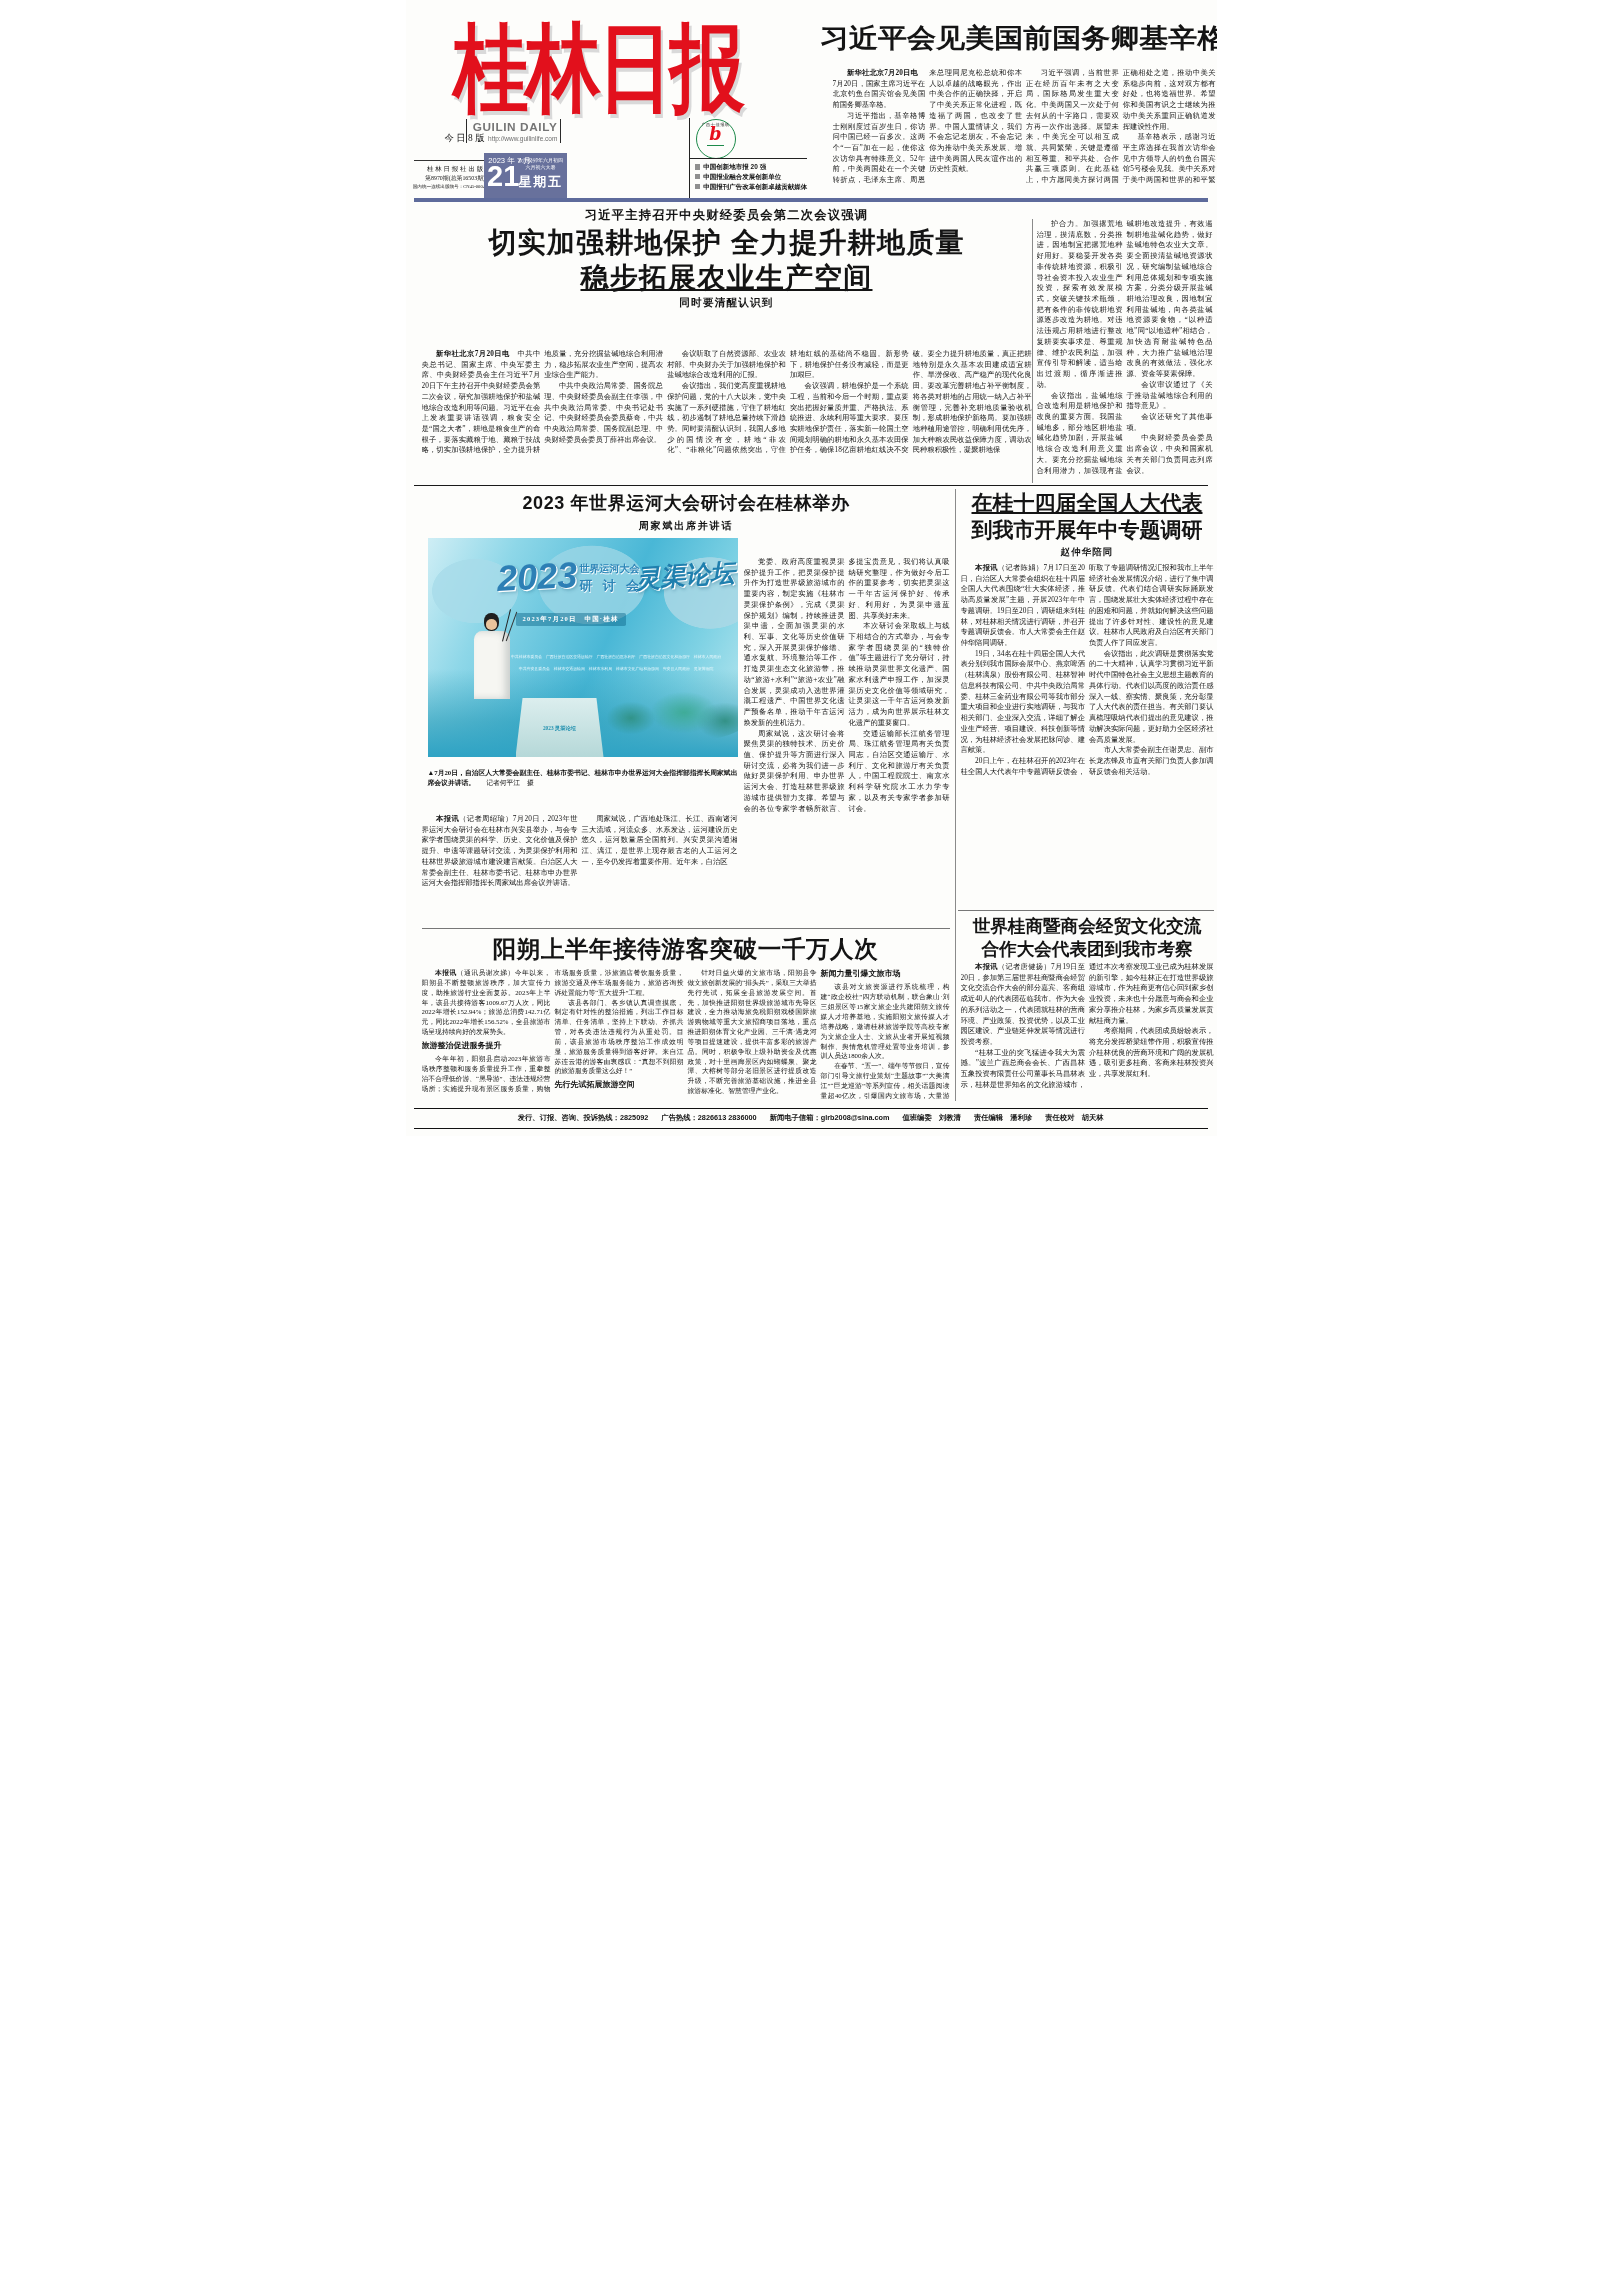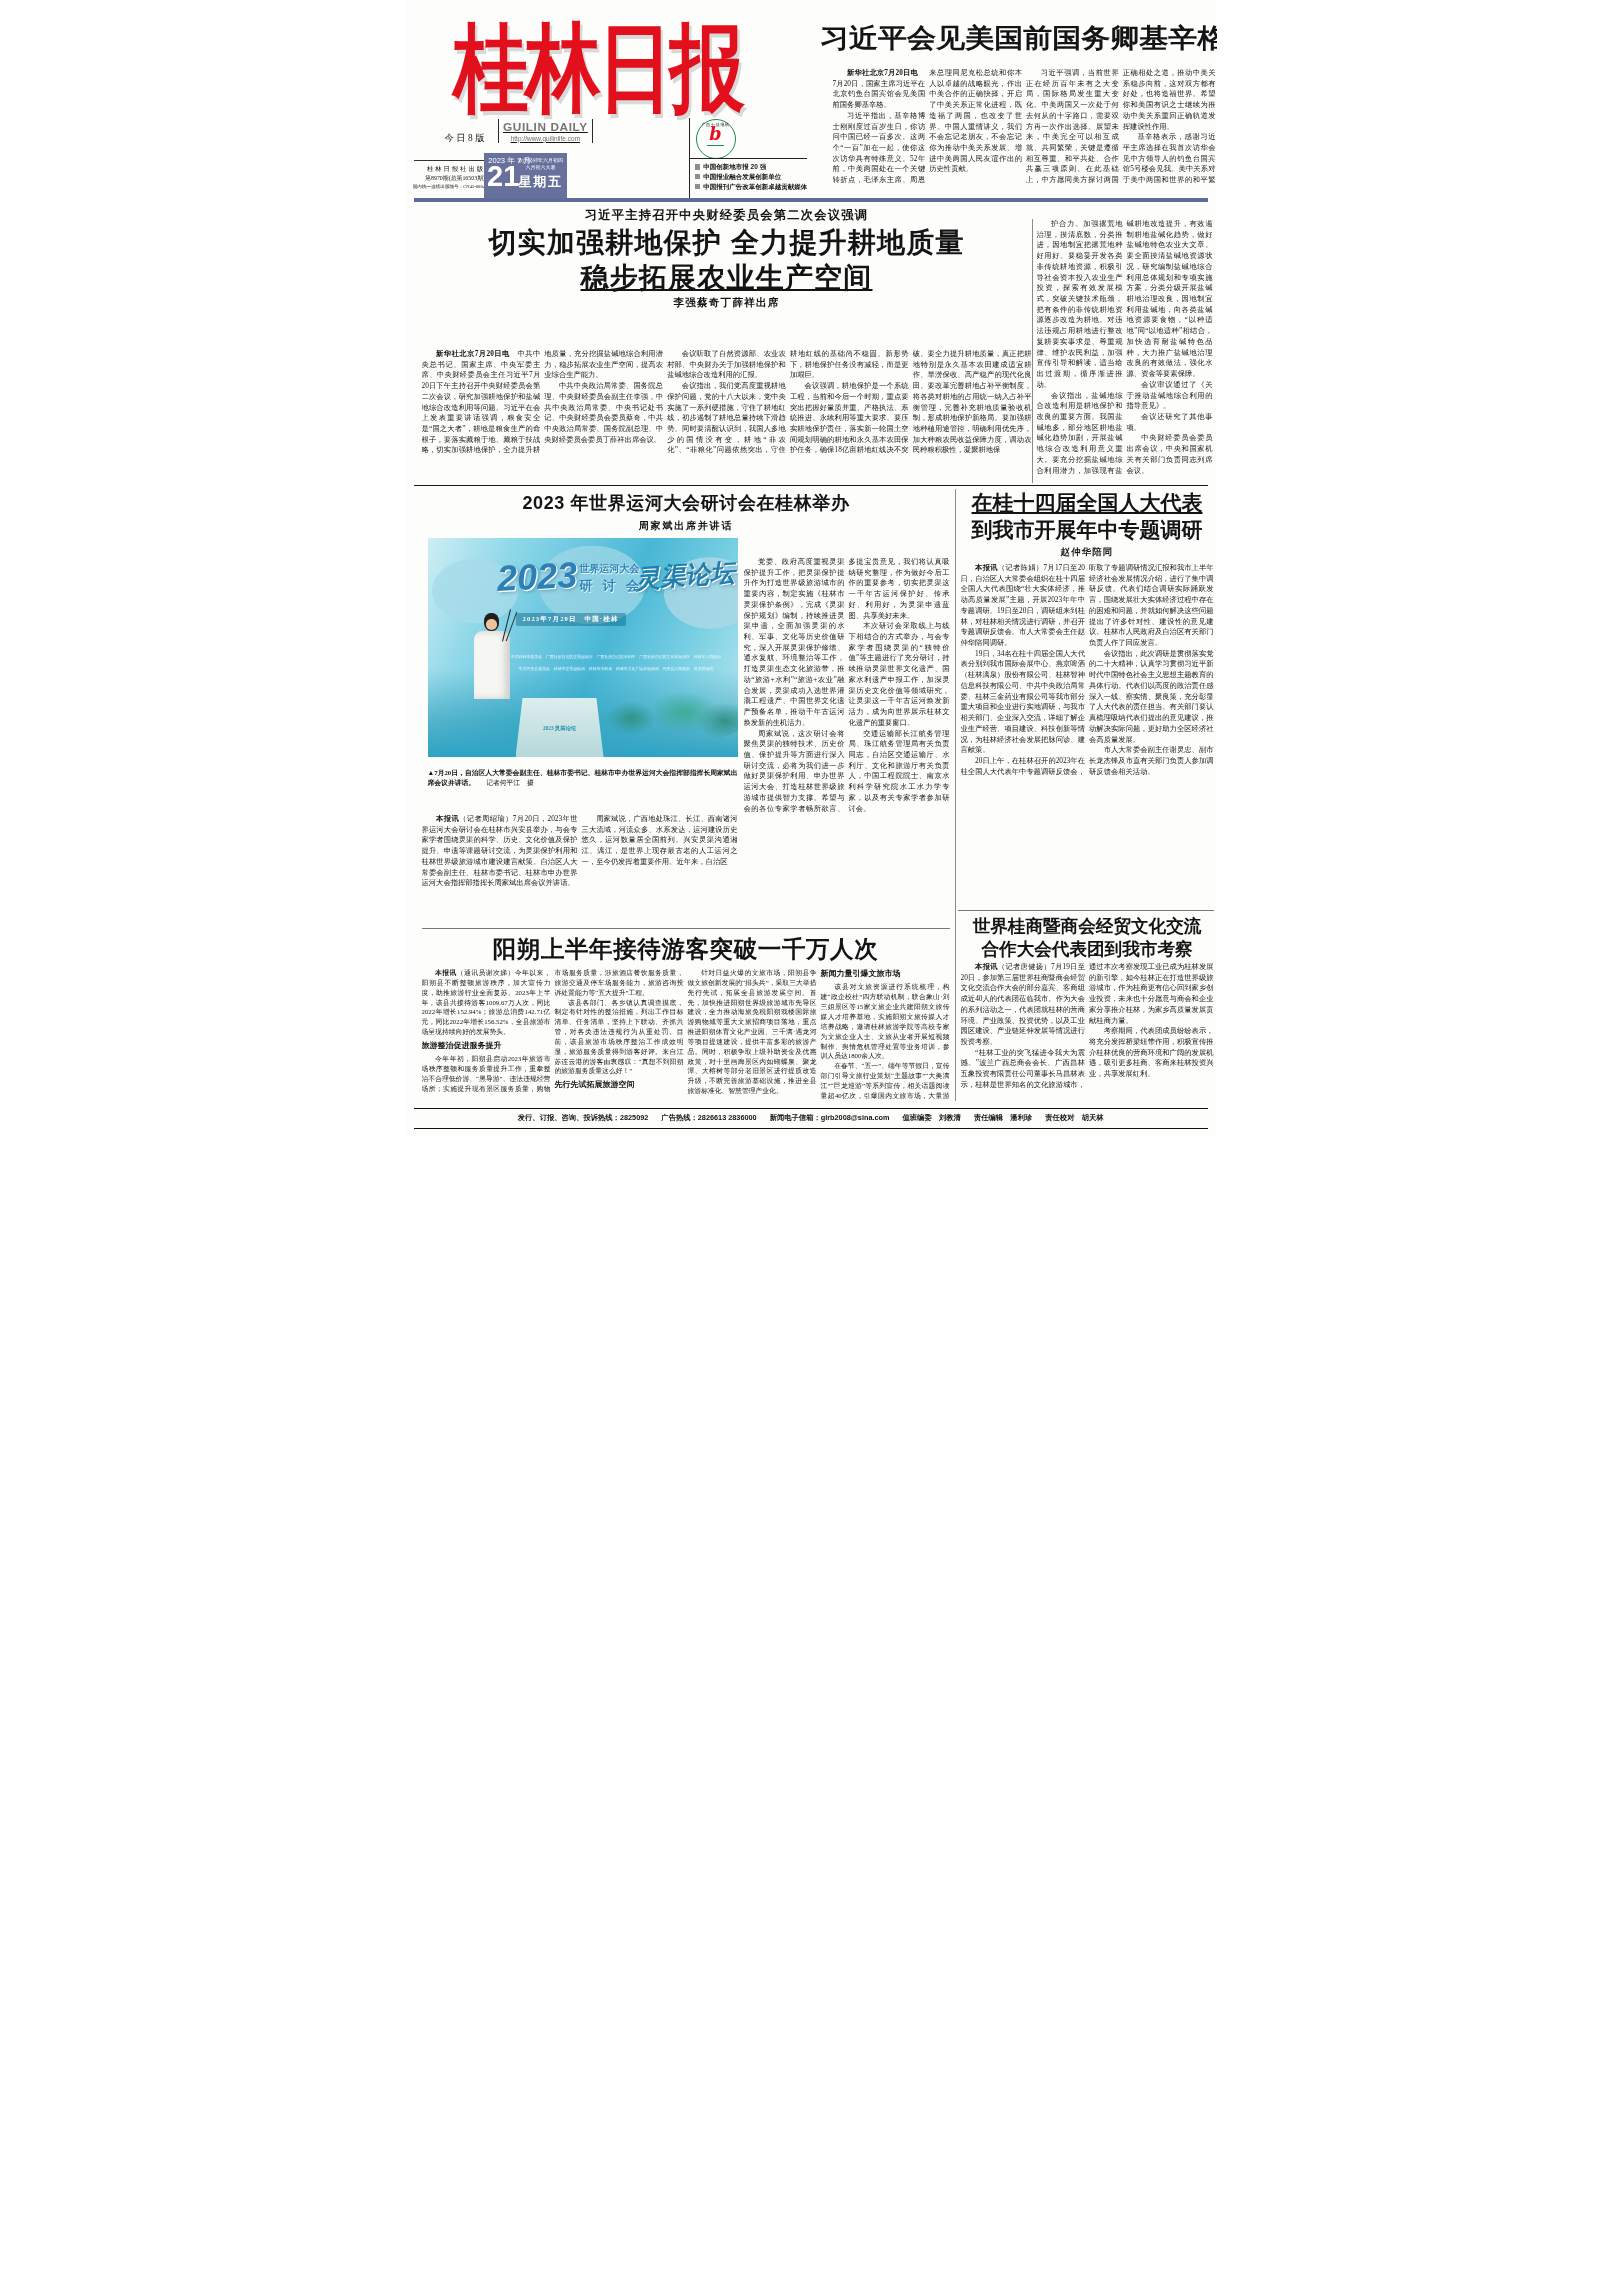--- a/index.html
+++ b/index.html
@@ -10,21 +10,21 @@
   .sans{font-family:"Liberation Sans","DejaVu Sans",sans-serif;}
   .ctr{text-align:center;}
   .nowrap{white-space:nowrap;}
 
   
   .mast-cn{left:48px;top:4.7px;width:259px;height:105px;color:#e2101c;
            font-family:"DejaVu Serif","Liberation Serif",serif;font-weight:bold;
            font-size:75px;letter-spacing:-2.9px;transform:scaleY(1.28);transform-origin:top left;
            text-shadow:2.4px 2.9px 0 #d9d9d9;white-space:nowrap;}
   .today-pages{left:39px;top:132px;font-size:9.4px;letter-spacing:2.4px;}
-  .mast-en{left:92px;top:119px;width:88px;text-align:center;border-left:1.8px solid #2a2a2a;border-right:1.8px solid #2a2a2a;padding:0.6px 2.9px 1.2px 2.9px;text-decoration:underline;}
+  .mast-en{left:60px;top:119px;width:88px;text-align:right;border-left:1.8px solid #2a2a2a;border-right:1.8px solid #2a2a2a;padding:0.6px 2.9px 1.2px 2.9px;}
   .mast-en .en{font-family:"Liberation Sans","DejaVu Sans",sans-serif;font-weight:bold;color:#757575;font-size:11.8px;letter-spacing:0.6px;white-space:nowrap;}
   .mast-en .url{font-family:"Liberation Sans","DejaVu Sans",sans-serif;color:#6e6e6e;font-size:6.5px;white-space:nowrap;margin-top:1.2px;}
   .pub-rule{left:8.2px;top:160px;width:72px;border-top:1.2px solid #333;}
   .pub-info{left:3.5px;top:164px;width:76px;text-align:right;line-height:1.55;}
   .pub-info .l1{font-size:6.5px;letter-spacing:1.8px;}
   .pub-info .l2{font-size:5.9px;}
   .pub-info .l3{font-size:4.6px;}
   .datebox{left:78px;top:153px;width:83px;height:45px;background:#68719c;color:#fff;
            font-family:"Liberation Sans","DejaVu Sans",sans-serif;}
   .d-ym{left:4.7px;top:2.9px;font-size:7.6px;}
@@ -178,21 +178,21 @@
       <p class="bp">习近平指出，基辛格博士刚刚度过百岁生日，你访问中国已经一百多次。这两个“一百”加在一起，使你这次访华具有特殊意义。52年前，中美两国处在一个关键转折点，毛泽东主席、周恩来总理同尼克松总统和你本人以卓越的战略眼光，作出中美合作的正确抉择，开启了中美关系正常化进程，既造福了两国，也改变了世界。中国人重情讲义，我们不会忘记老朋友，不会忘记你为推动中美关系发展、增进中美两国人民友谊作出的历史性贡献。</p>
       <p class="bp">习近平强调，当前世界正在经历百年未有之大变局，国际格局发生重大变化。中美两国又一次处于何去何从的十字路口，需要双方再一次作出选择。展望未来，中美完全可以相互成就、共同繁荣，关键是遵循相互尊重、和平共处、合作共赢三项原则。在此基础上，中方愿同美方探讨两国正确相处之道，推动中美关系稳步向前，这对双方都有好处，也将造福世界。希望你和美国有识之士继续为推动中美关系重回正确轨道发挥建设性作用。</p>
       <p class="bp">基辛格表示，感谢习近平主席选择在我首次访华会见中方领导人的钓鱼台国宾馆5号楼会见我。美中关系对于美中两国和世界的和平繁荣至关重要。当前形势下，应该遵守“上海公报”确定的原则，要理解一个中国原则对于中国的极端重要性，推动美中关系朝着积极方向发展。我愿继续为增进美中两国人民相互理解作出努力。</p>
     </div>
 
   <div class="abs blue-rule"></div>
 
   <div class="abs lead-kicker ctr sans">习近平主持召开中央财经委员会第二次会议强调</div>
   <div class="abs lead-h1 ctr sans nowrap">切实加强耕地保护  全力提升耕地质量</div>
   <div class="abs lead-h2 ctr sans nowrap">稳步拓展农业生产空间</div>
-  <div class="abs lead-deck ctr">李强蔡奇丁薛祥出席</div>
+  <div class="abs lead-deck ctr">同时要清醒认识到</div>
   <div class="abs lead-left cols fs12">
       <p class="bp"><b>新华社北京7月20日电</b>　中共中央总书记、国家主席、中央军委主席、中央财经委员会主任习近平7月20日下午主持召开中央财经委员会第二次会议，研究加强耕地保护和盐碱地综合改造利用等问题。习近平在会上发表重要讲话强调，粮食安全是“国之大者”，耕地是粮食生产的命根子，要落实藏粮于地、藏粮于技战略，切实加强耕地保护，全力提升耕地质量，充分挖掘盐碱地综合利用潜力，稳步拓展农业生产空间，提高农业综合生产能力。</p>
       <p class="bp">中共中央政治局常委、国务院总理、中央财经委员会副主任李强，中共中央政治局常委、中央书记处书记、中央财经委员会委员蔡奇，中共中央政治局常委、国务院副总理、中央财经委员会委员丁薛祥出席会议。</p>
       <p class="bp">会议听取了自然资源部、农业农村部、中央财办关于加强耕地保护和盐碱地综合改造利用的汇报。</p>
       <p class="bp">会议指出，我们党高度重视耕地保护问题，党的十八大以来，党中央实施了一系列硬措施，守住了耕地红线，初步遏制了耕地总量持续下滑趋势。同时要清醒认识到，我国人多地少的国情没有变，耕地“非农化”、“非粮化”问题依然突出，守住耕地红线的基础尚不稳固。新形势下，耕地保护任务没有减轻，而是更加艰巨。</p>
       <p class="bp">会议强调，耕地保护是一个系统工程，当前和今后一个时期，重点要突出把握好量质并重、严格执法、系统推进、永续利用等重大要求。要压实耕地保护责任，落实新一轮国土空间规划明确的耕地和永久基本农田保护任务，确保18亿亩耕地红线决不突破。要全力提升耕地质量，真正把耕地特别是永久基本农田建成适宜耕作、旱涝保收、高产稳产的现代化良田。要改革完善耕地占补平衡制度，将各类对耕地的占用统一纳入占补平衡管理，完善补充耕地质量验收机制，形成耕地保护新格局。要加强耕地种植用途管控，明确利用优先序，加大种粮农民收益保障力度，调动农民种粮积极性，凝聚耕地保</p>
     </div>
   <div class="abs vline-center"></div>
   <div class="abs lead-right cols fs12">
       <p class="bp">护合力。加强撂荒地治理，摸清底数，分类推进，因地制宜把撂荒地种好用好。要稳妥开发各类非传统耕地资源，积极引导社会资本投入农业生产投资，探索有效发展模式，突破关键技术瓶颈，把有条件的非传统耕地资源逐步改造为耕地。对违法违规占用耕地进行整改复耕要实事求是、尊重规律、维护农民利益，加强宣传引导和解读，适当给出过渡期，循序渐进推动。</p>

